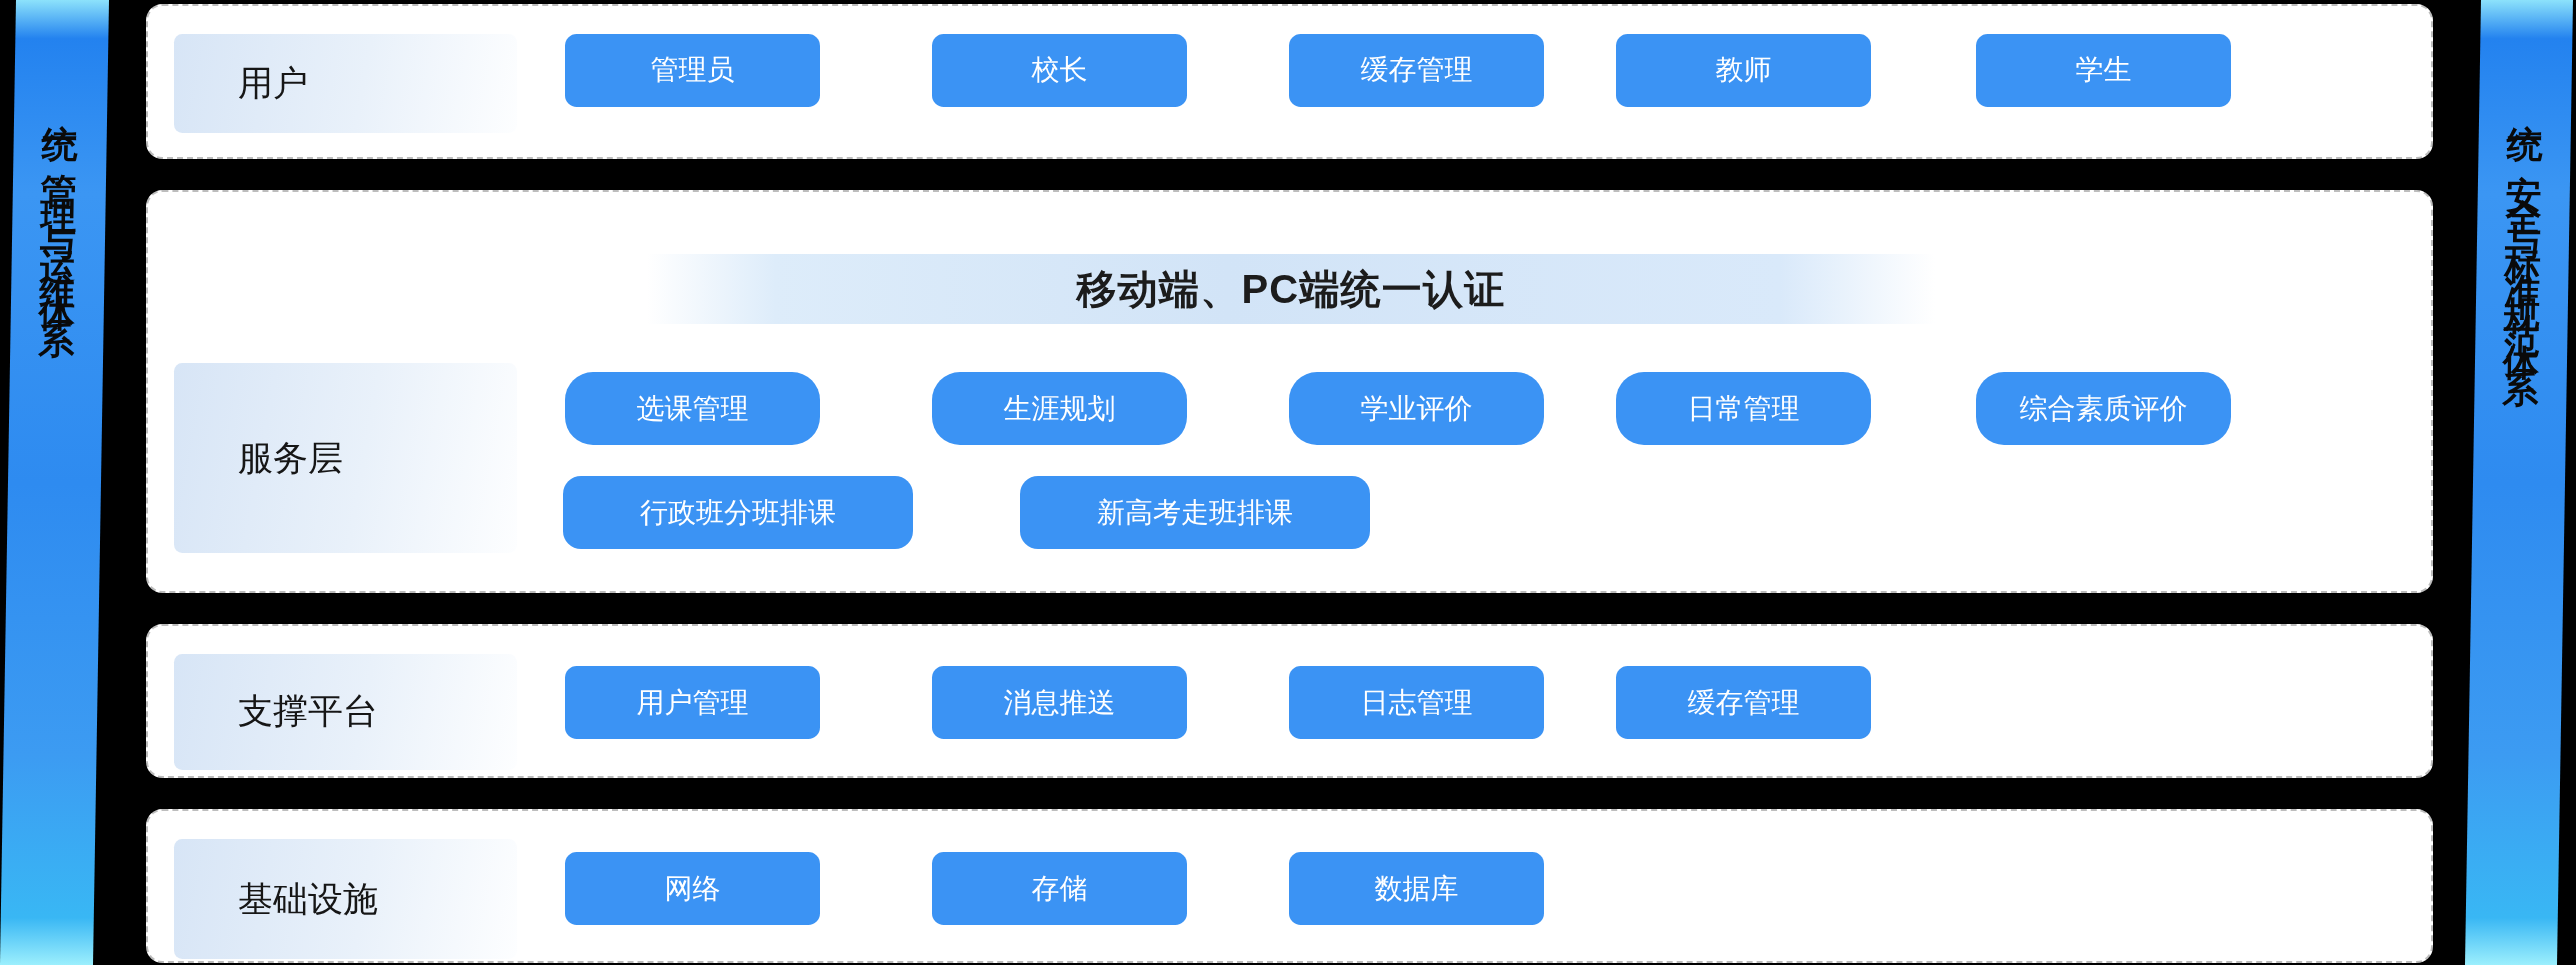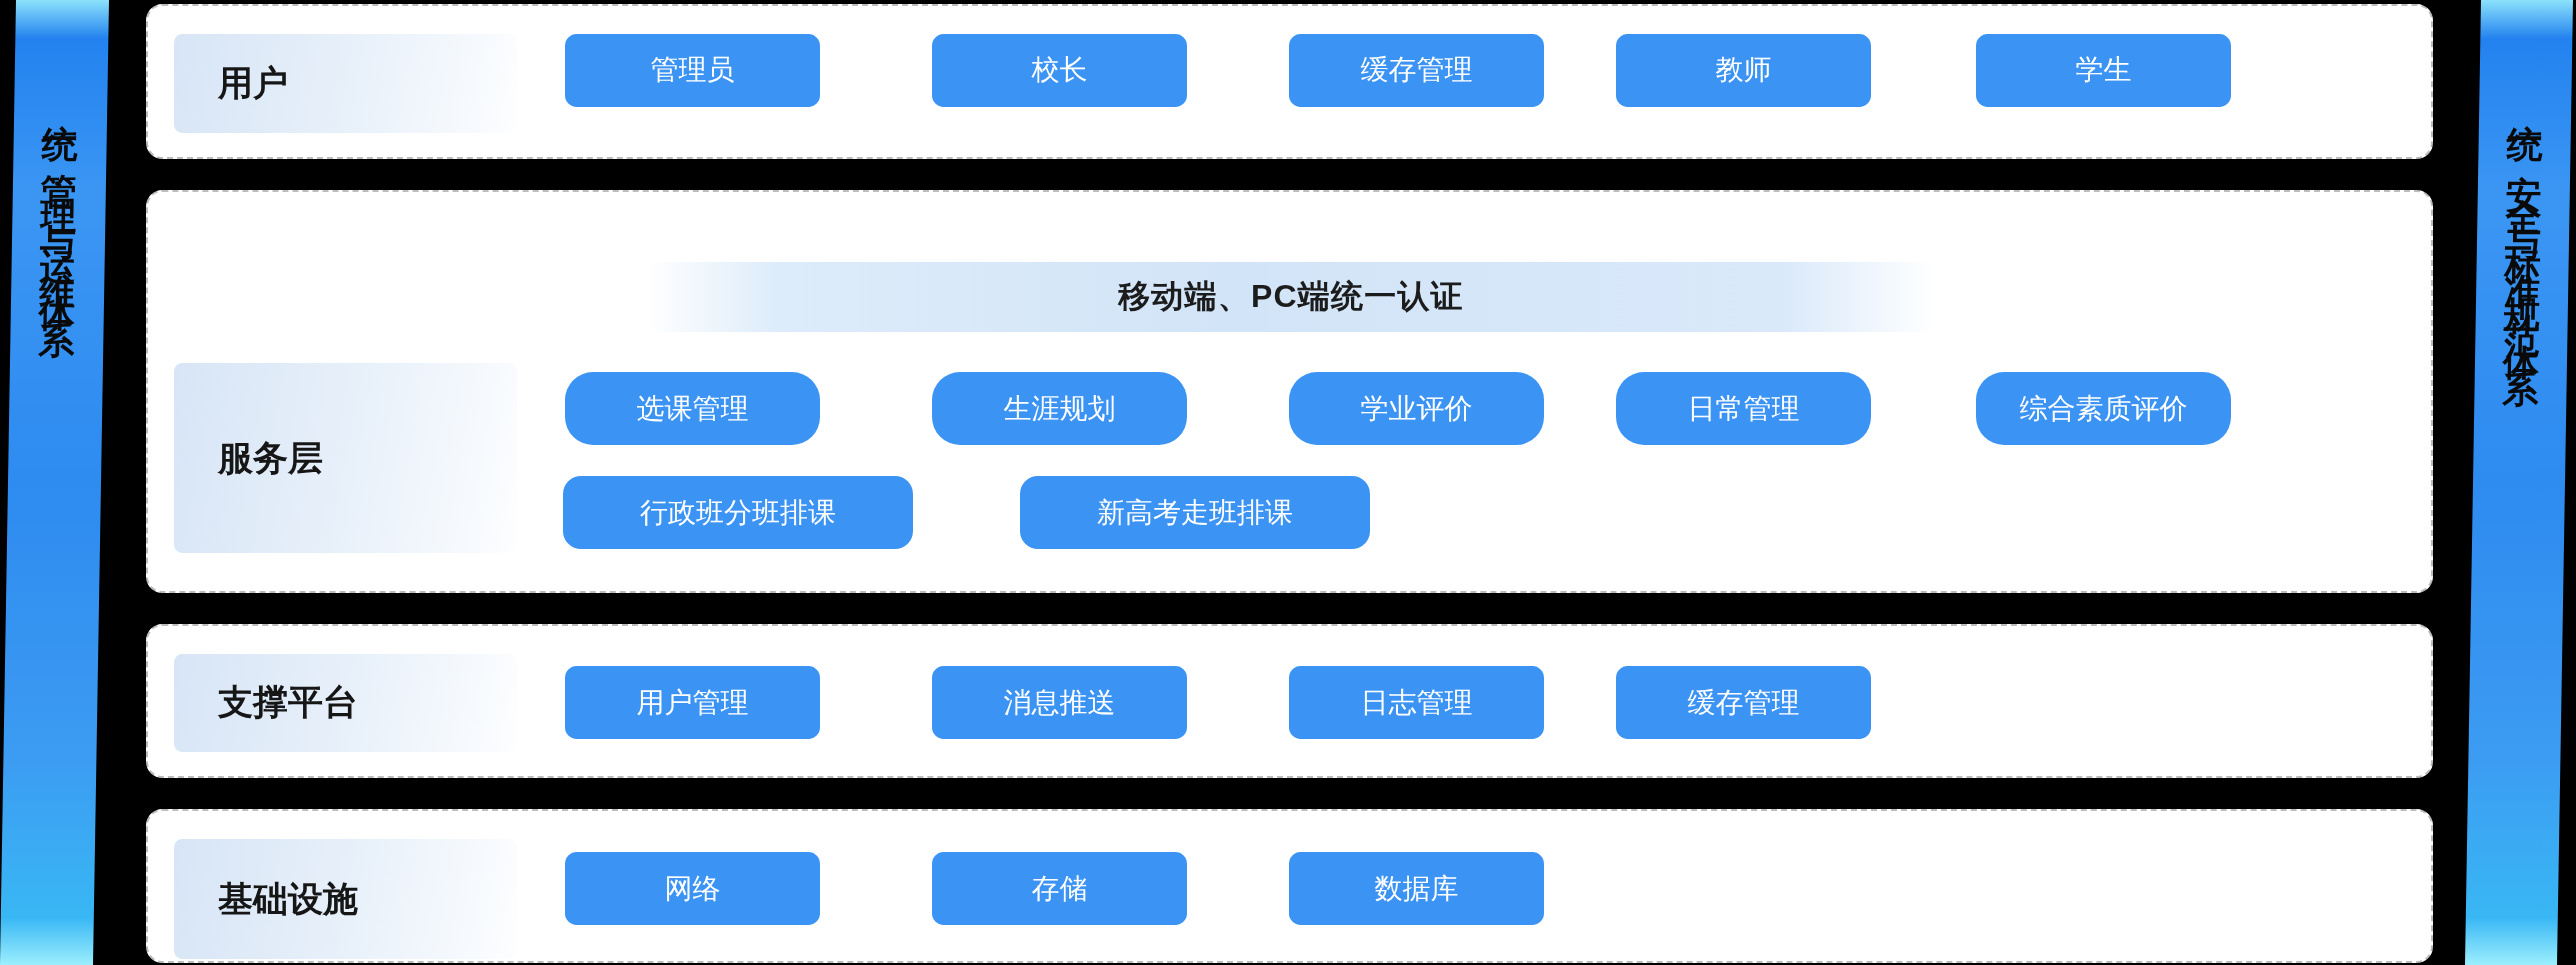--- a/index.html
+++ b/index.html
@@ -45,27 +45,27 @@
   .panel-users   {top:3.5px;   height:155px;}
   .panel-service {top:190px; height:403px;}
   .panel-support {top:624px;height:154px;}
   .panel-infra   {top:809px;height:154px;}
 
   .label-box{
     position:absolute;left:26px;width:343px;
     border-radius:8.2px;
     background:linear-gradient(100deg,#d7e5f6 0%,#e9f1fa 55%,#fdfeff 100%);
     display:flex;align-items:center;
-    padding-left:44px;
+    padding-left:64px;
     box-sizing:border-box;
-    font-size:35px;color:#161616;font-weight:700;
+    font-size:35px;color:#161616;font-weight:400;
   }
   .panel-users   .label-box{top:28px;height:99px;}
   .panel-service .label-box{top:171px;height:190px;}
-  .panel-support .label-box{top:27.5px;height:98px;}
+  .panel-support .label-box{top:27.5px;height:116px;}
   .panel-infra   .label-box{top:28px;height:120px;}
 
   
   .blk{
     position:absolute;height:73px;width:255px;
     background:#3b93f4;
     border-radius:11.7px;
     display:flex;align-items:center;justify-content:center;
     color:#fff;font-size:28px;font-weight:400;
     white-space:nowrap;
@@ -74,26 +74,26 @@
   .panel-users   .blk{top:28px;text-align:right;}
   .panel-support .blk{top:40px;}
   .panel-infra   .blk{top:41px;}
   .panel-service .row1{top:180px;border-radius:28px;}
   .panel-service .row2{top:284px;border-radius:18px;}
   .blk.wide1{left:415px;width:350px;}
   .blk.wide2{left:872px;width:350px;}
 
   
   .auth-bar{
-    position:absolute;left:499px;top:70px;width:1288px;height:70px;
+    position:absolute;left:499px;top:62px;width:1288px;height:70px;
     background:linear-gradient(90deg,
       rgba(218,233,250,0) 0%, #ddecfa 10%, #d2e4f7 45%,
       #d9e9fa 88%, rgba(218,233,250,0) 100%);
     display:flex;align-items:center;justify-content:center;
-    font-size:32px;font-weight:600;color:#1c1c1c;
+    font-size:40px;font-weight:600;color:#1c1c1c;
     letter-spacing:1.2px;
   }
 </style>
 </head>
 <body>
 
 <div class="stage">
 
   <div class="ribbon left">
     <span class="vtext">统一管理与运维体系</span>

